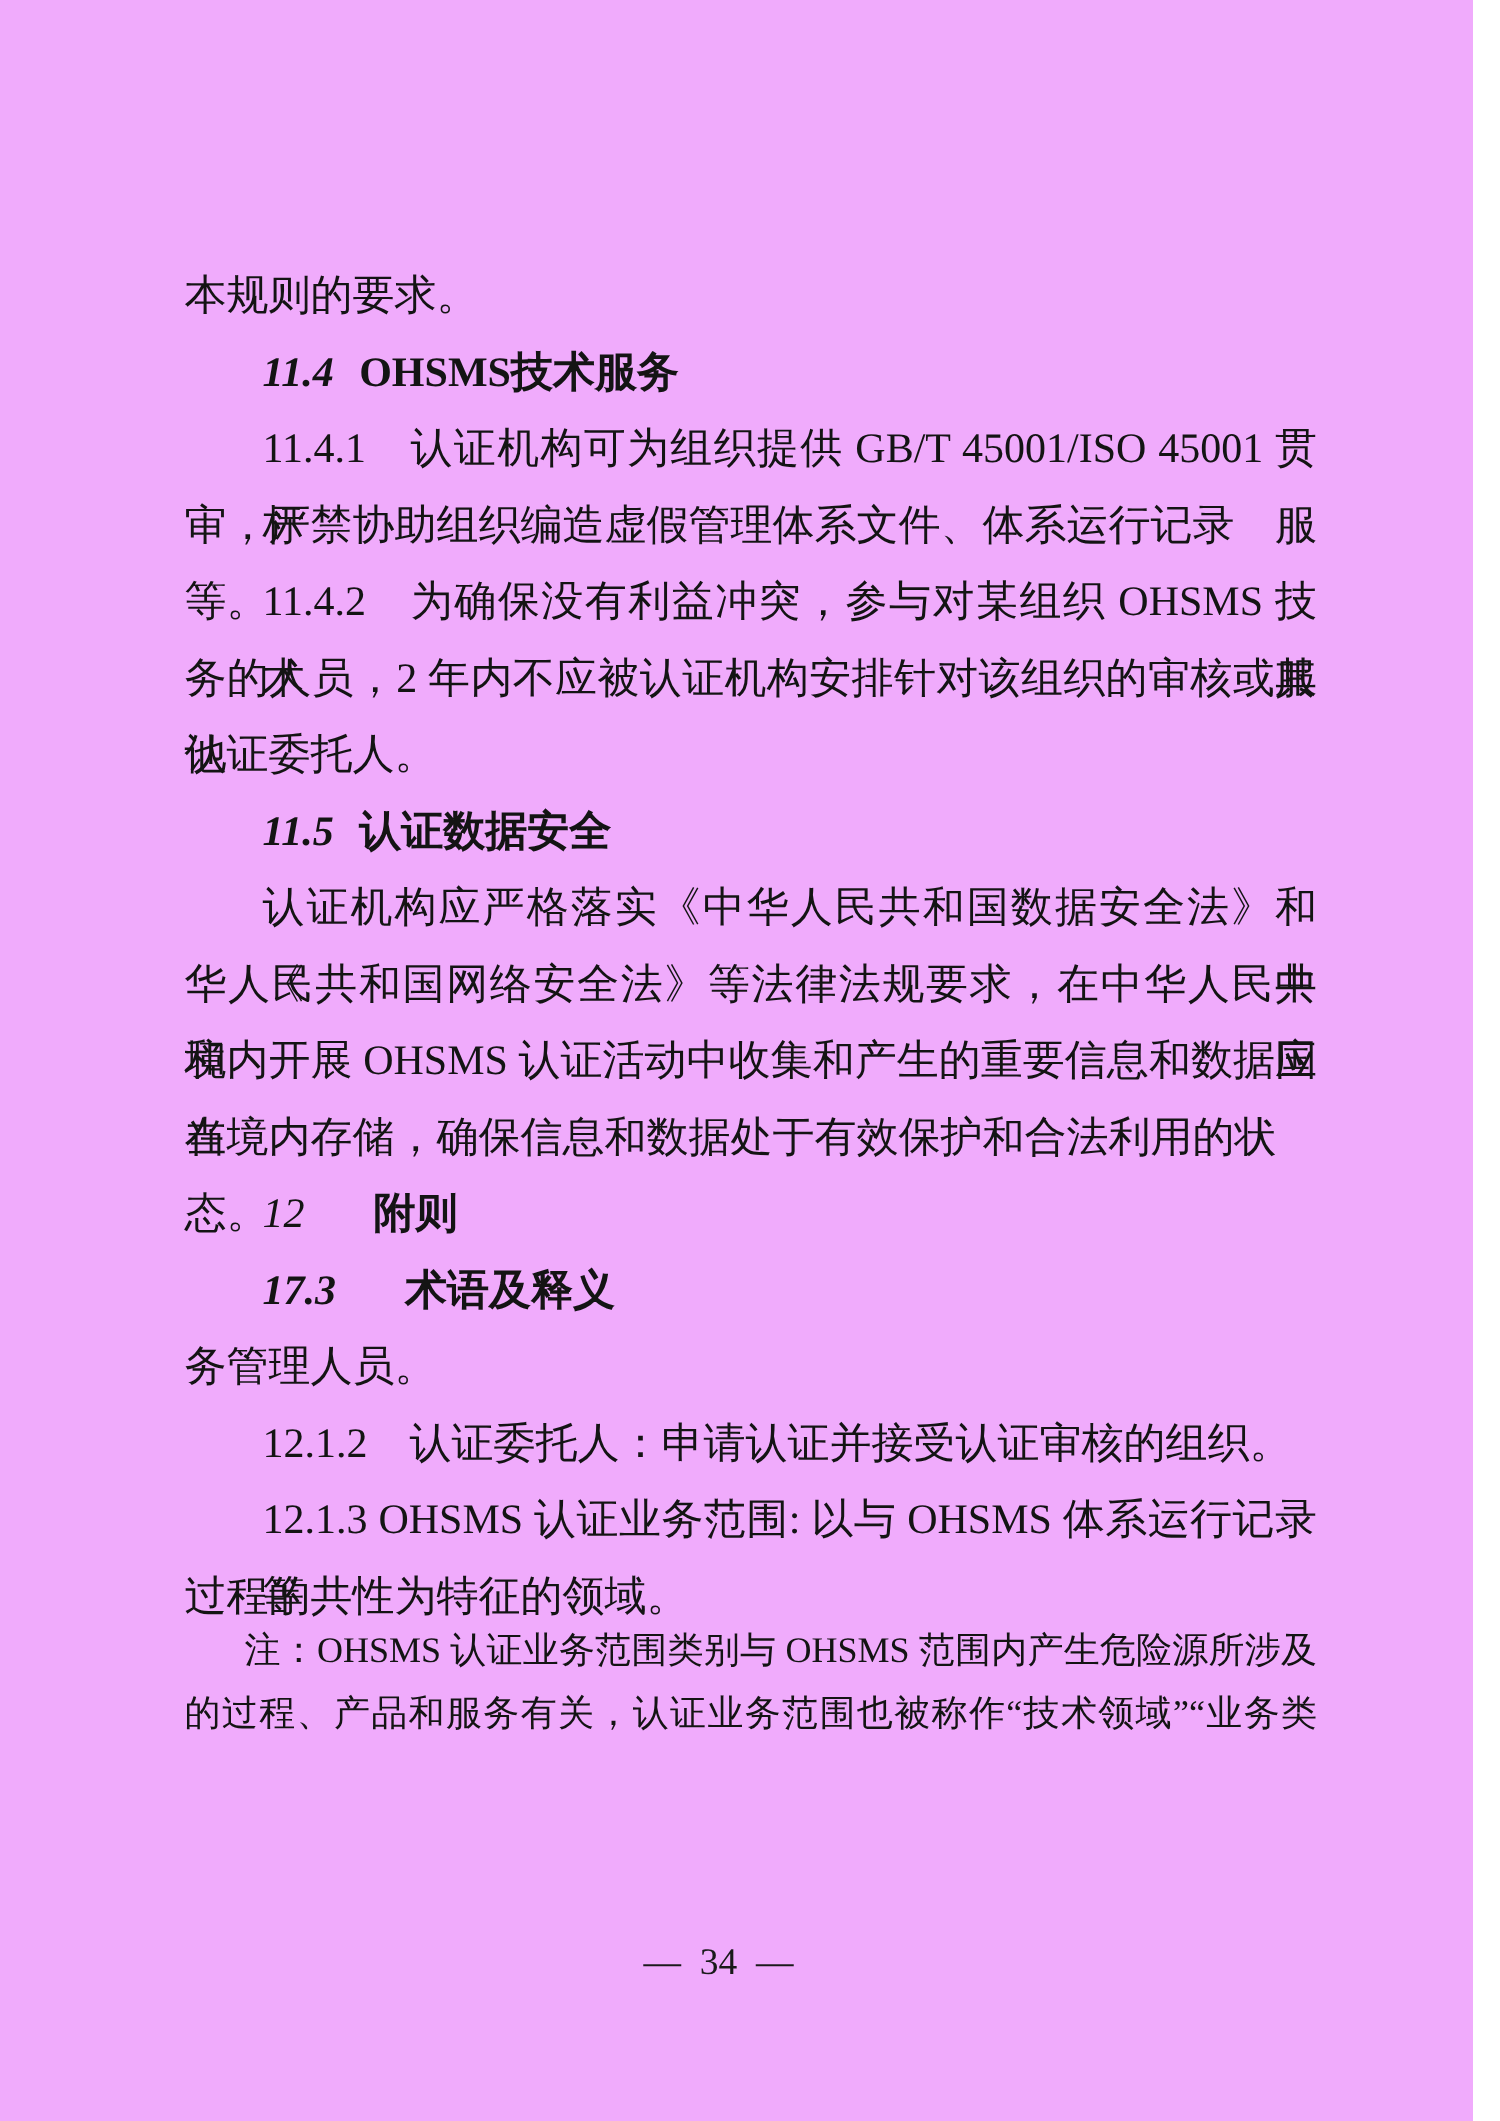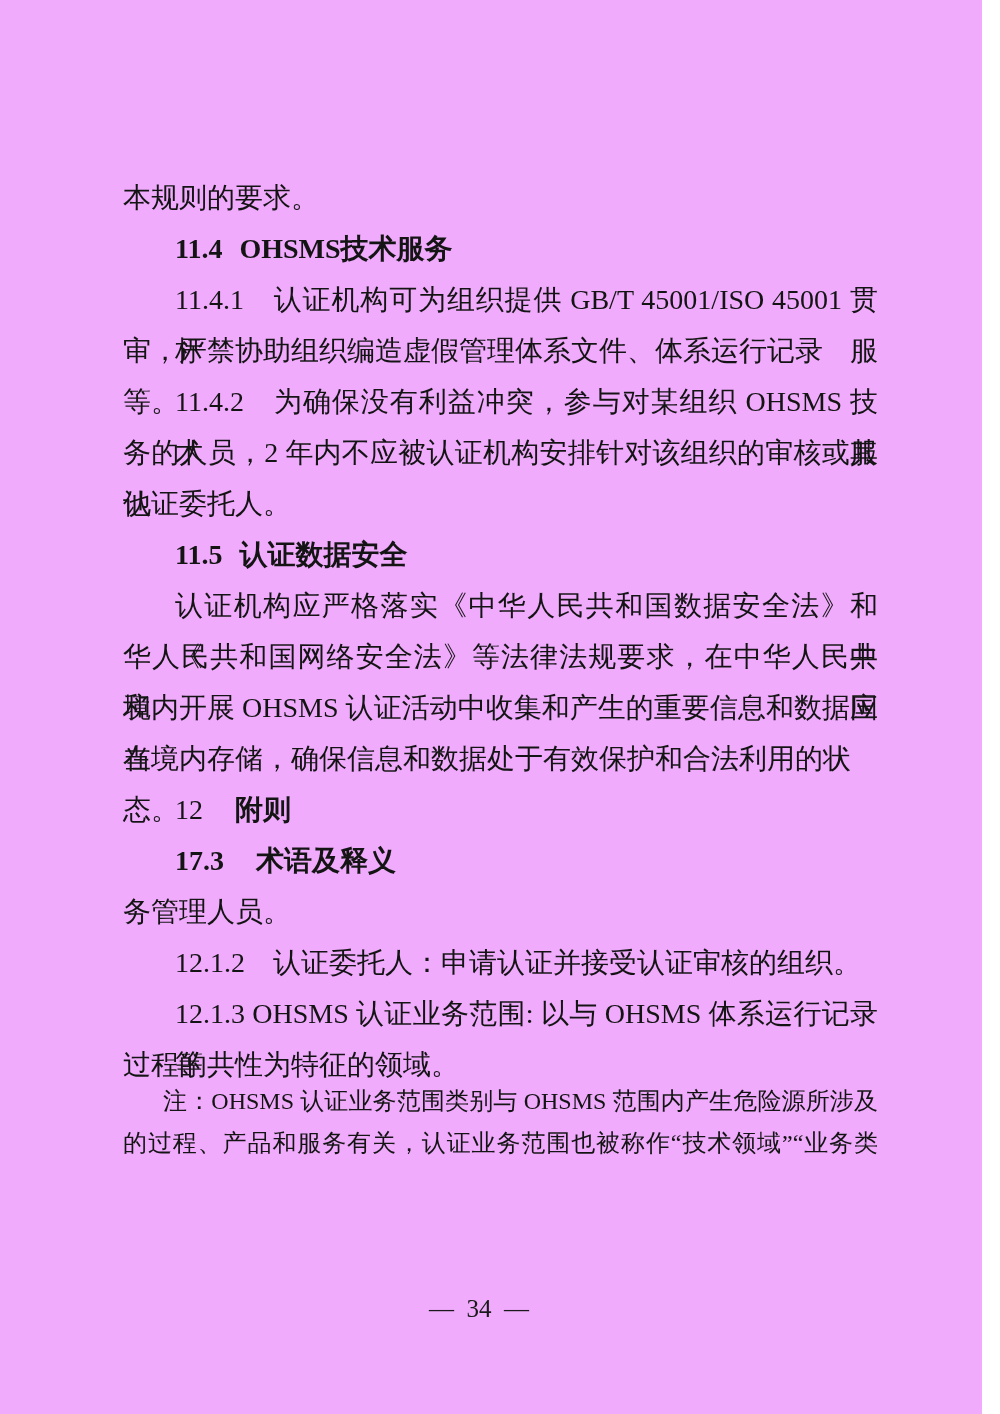--- a/index.html
+++ b/index.html
@@ -32,24 +32,24 @@
     height: 51px;
     white-space: pre-wrap;
     text-align: left;
   }
   .just {
     text-align: justify;
     text-align-last: justify;
   }
   .ind { padding-left: 52px; }
   .heading { font-weight: bold; }
-  .heading .hnum { font-weight: bold; }
+  .heading .hnum { font-weight: bold; font-style: italic; }
   .heading.numreg .hnum { font-weight: normal; }
   .heading .hlabel { margin-left: 17px; }
-  .heading.wide .hlabel { margin-left: 32px; }
+  .heading.wide .hlabel { margin-left: 46px; }
   .note-block { margin-top: -10px; }
   .note {
     font-size: 24px;
     line-height: 42px;
     height: 42px;
     white-space: pre-wrap;
   }
   .note.ind-n { padding-left: 40px; }
   .pagenum {
     position: absolute;

